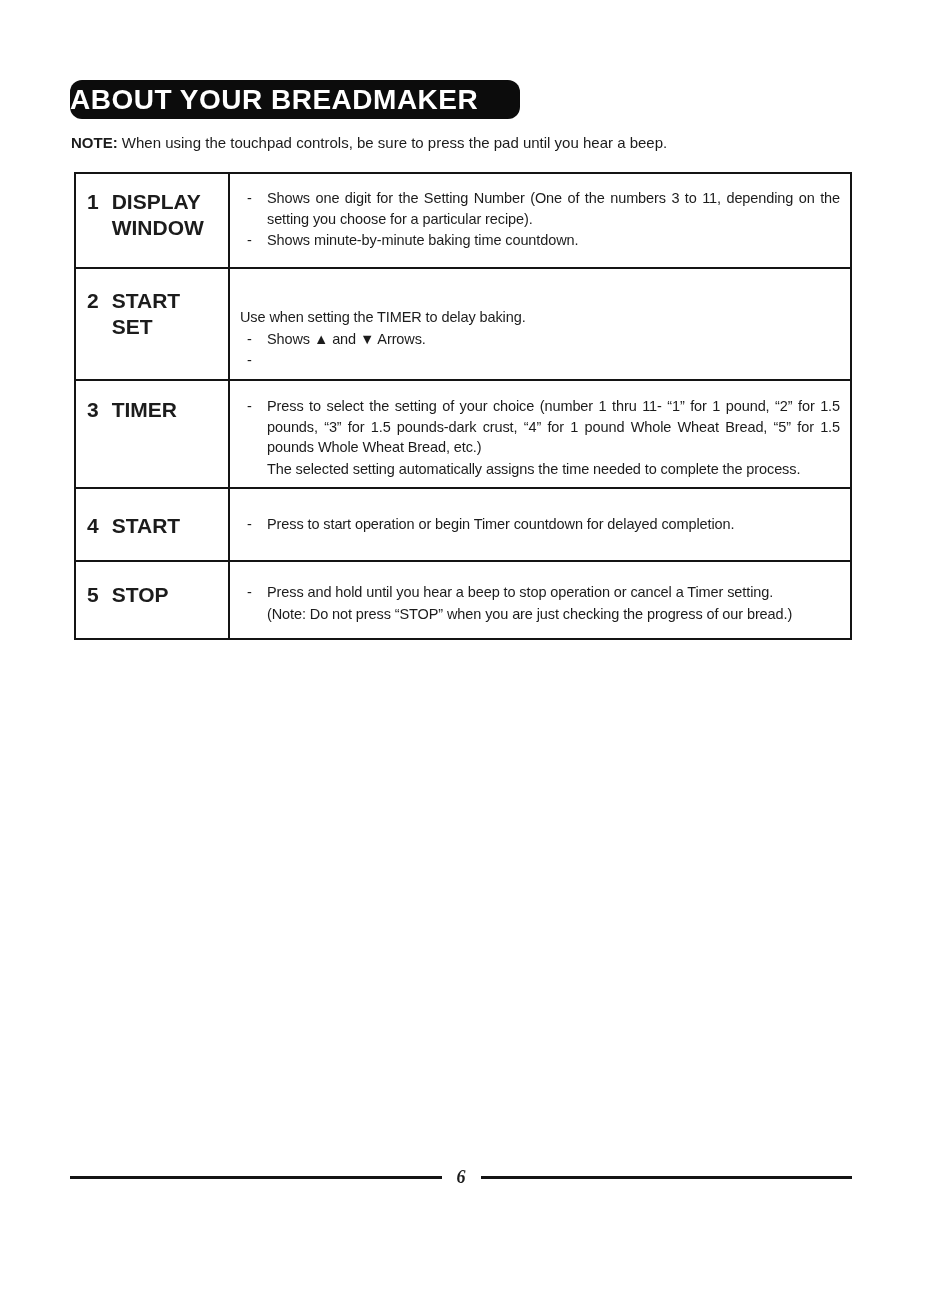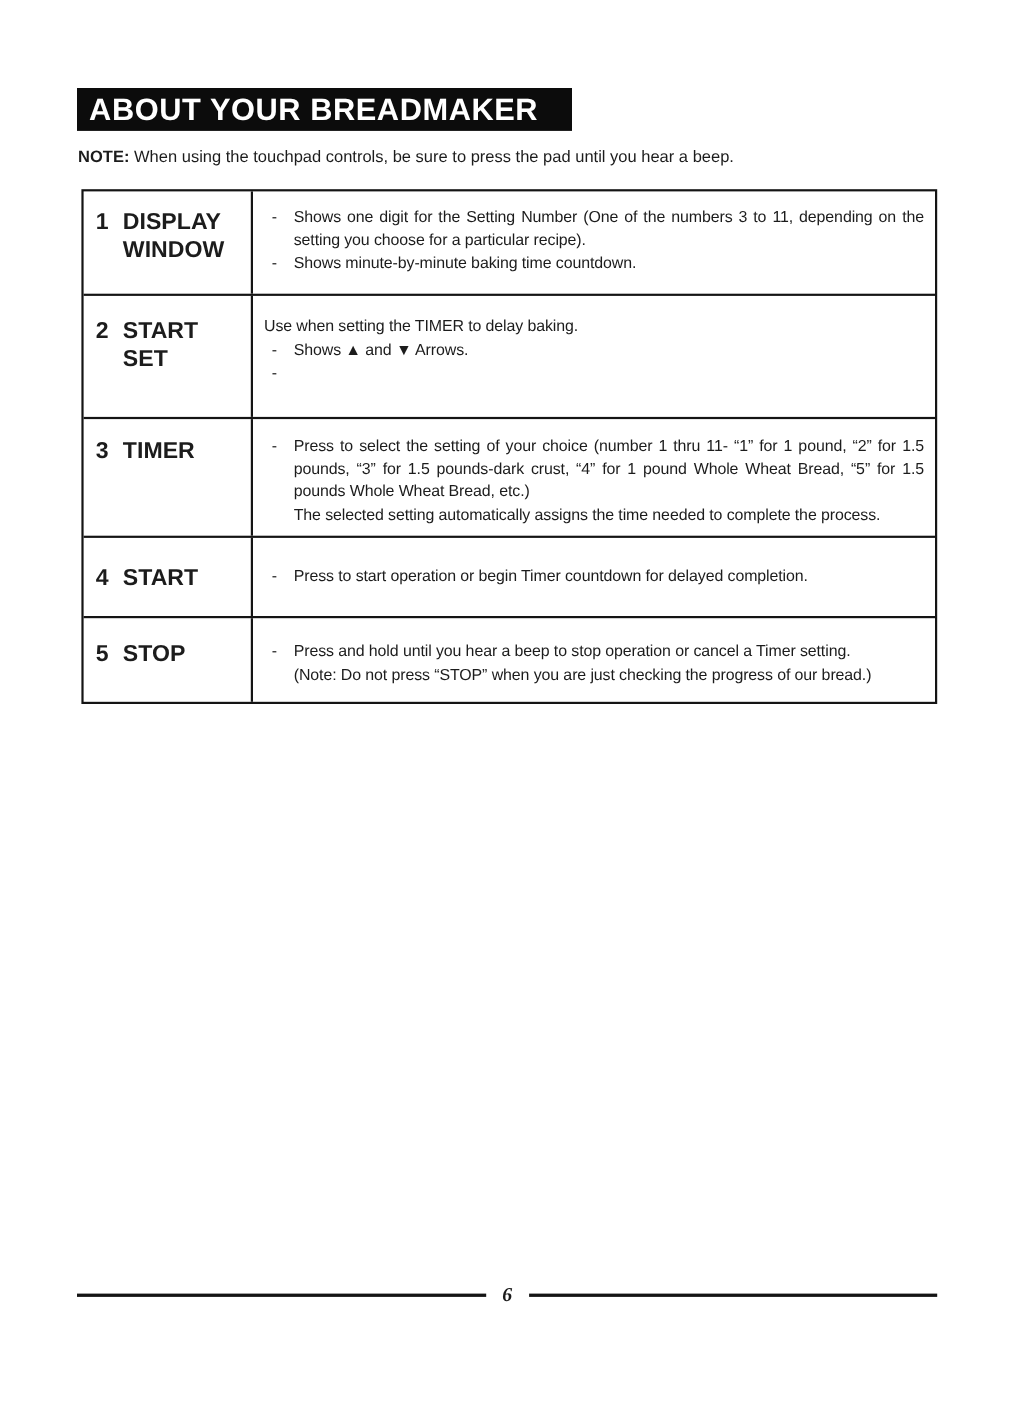--- a/index.html
+++ b/index.html
@@ -22,24 +22,24 @@
     position: absolute;
     left: 70px;
     top: 80px;
     width: 450px;
     height: 39px;
     background: #0c0c0c;
     color: #ffffff;
     font-size: 28px;
     font-weight: bold;
     line-height: 39px;
-    padding-left: 11px;
     letter-spacing: 0.5px;
     box-sizing: border-box;
     white-space: nowrap;
+    border-radius: 12px;
   }
 
   
   .note {
     position: absolute;
     left: 71px;
     top: 133px;
     width: 760px;
     font-size: 15px;
     line-height: 20px;
@@ -100,21 +100,21 @@
   .t-row:nth-child(3) .t-right { padding-top: 15px; }
   .t-row:nth-child(4) .t-right { padding-top: 25px; }
   .t-row:nth-child(5) .t-right { padding-top: 20px; }
 
   .t-item {
     position: relative;
     padding-left: 27px;
     margin-bottom: 1px;
     text-align: justify;
   }
-  .t-item.flush { padding-left: 0; }
+  .t-item.flush { padding-left: 0; margin-top: 20px; }
   .t-marker {
     position: absolute;
     left: 7px;
     top: 0;
   }
 
   
   .footer {
     position: absolute;
     left: 70px;

